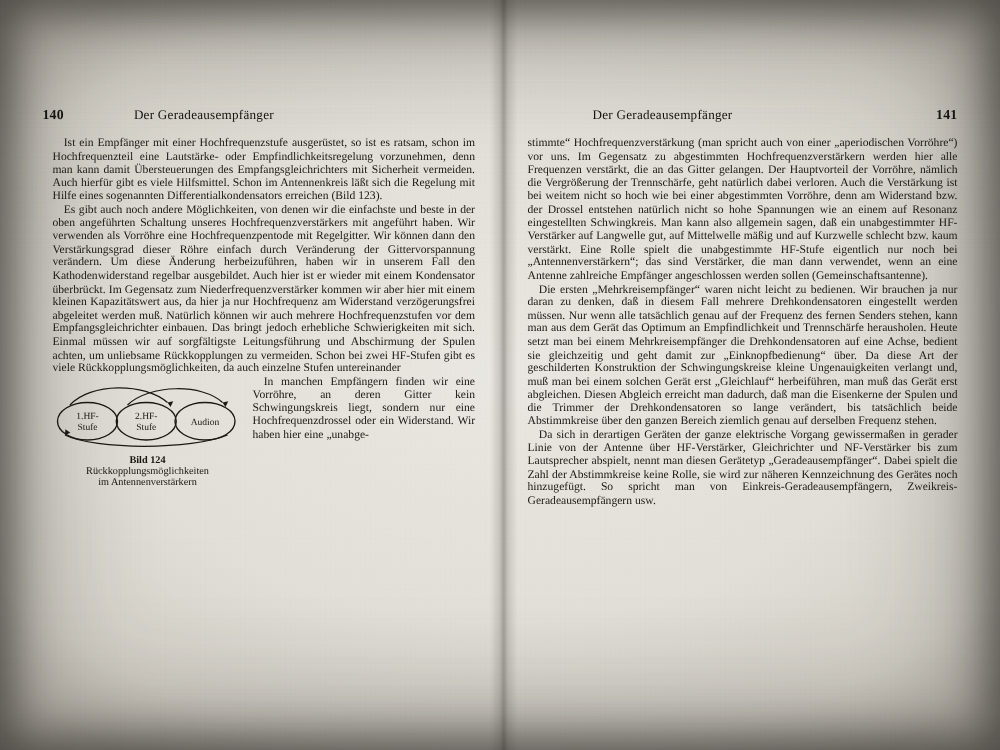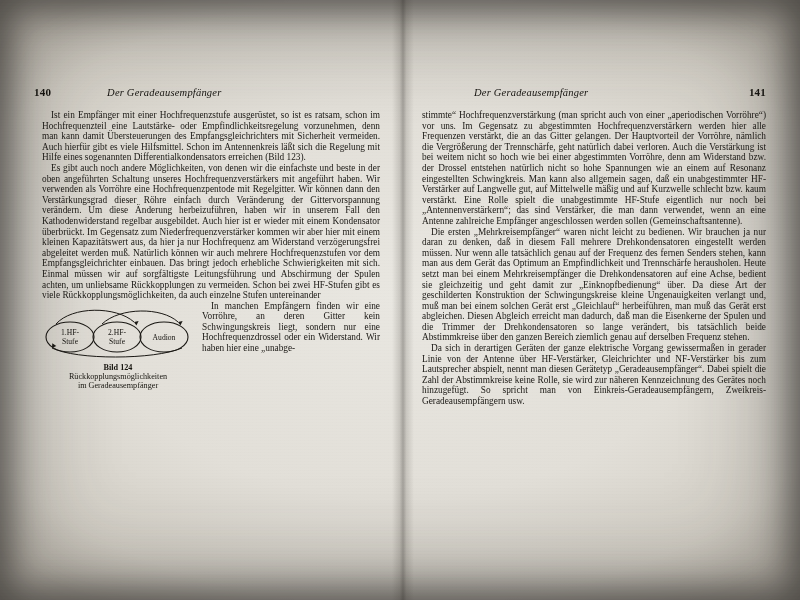--- a/index.html
+++ b/index.html
@@ -67,21 +67,20 @@
     font-size: 10.5px;
     letter-spacing: 0.2px;
     color: #15130f;
     white-space: nowrap;
   }
   .runhead .folio {
     font-size: 11px;
     font-weight: bold;
   }
   .runhead .title {
-    font-style: italic;
   }
   .left .runhead  { left: 16px; right: 18px; }
   .right .runhead { left: 14px; right: 16px; }
   .runhead.l-row { display: flex; align-items: baseline; }
   .runhead.l-row .folio { margin-right: 56px; }
   .runhead.r-row { display: flex; align-items: baseline; justify-content: space-between; }
   .runhead.r-row .title { margin-left: 52px; }
 
   
   .col {
@@ -174,21 +173,21 @@
               <text x="28" y="40">Stufe</text>
               <text x="75" y="31">2.HF-</text>
               <text x="75" y="40">Stufe</text>
               <text x="122" y="36">Audion</text>
             </g>
           </svg>
         </div>
         <div class="fig-cap">
           <div class="cap-num">Bild 124</div>
           <div>Rückkopplungsmöglichkeiten</div>
-          <div>im Geradeausempfänger</div>
+          <div>im Antennenverstärkern</div>
         </div>
       </div>
 
       <p class="ind">In manchen Empfängern finden wir eine Vorröhre, an deren Gitter kein Schwingungskreis liegt, sondern nur eine Hochfrequenzdrossel oder ein Widerstand. Wir haben hier eine „unabge-</p>
     </div>
   </div>
 
   <div class="page right">
 
     <div class="runhead r-row">

